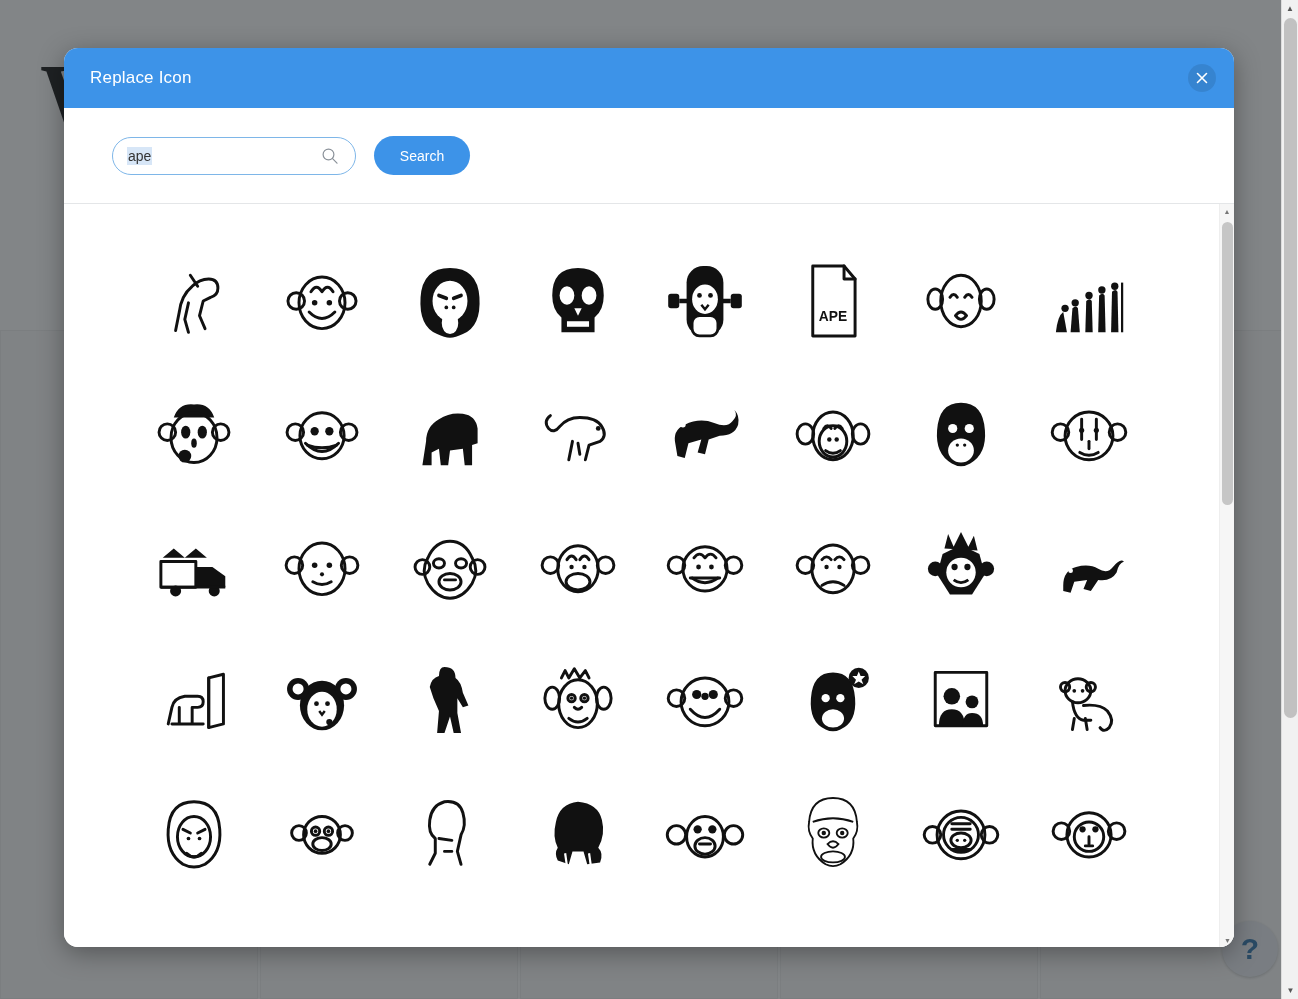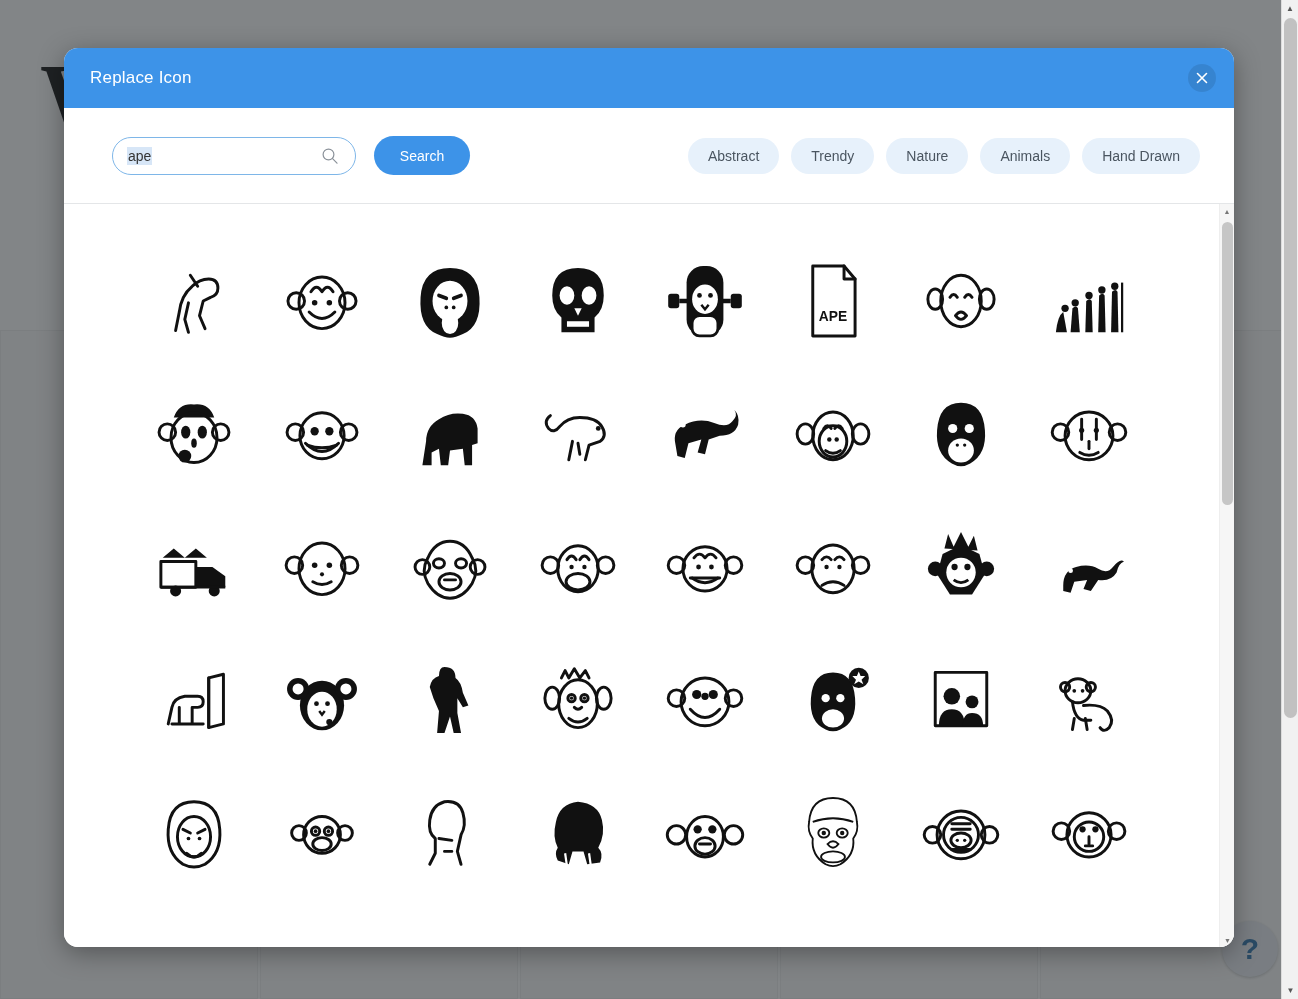--- a/index.html
+++ b/index.html
@@ -211,27 +211,20 @@
         <span class="search-mag">
           <svg width="18" height="18" viewBox="0 0 18 18">
             <circle cx="7.5" cy="7.5" r="5.4" fill="none" stroke="#8a9199" stroke-width="1.2"></circle>
             <path d="M11.6 11.6 L16 16.2" stroke="#8a9199" stroke-width="1.2" stroke-linecap="round"></path>
           </svg>
         </span>
       </div>
 
       <button class="search-btn">Search</button>
 
-      <div class="pill-group">
-        <div class="pill">Abstract</div>
-        <div class="pill">Trendy</div>
-        <div class="pill">Nature</div>
-        <div class="pill">Animals</div>
-        <div class="pill">Hand Drawn</div>
-      </div>
     </div>
 
     <div class="results-wrap">
       <div class="results-scroll">
         <div class="icon-grid" id="icon-grid">
             <div class="icon-cell">
               <svg width="92" height="92" viewBox="0 0 100 100">
                 <path d="M30 82 L34 62 Q36 44 48 34 Q56 26 66 26 Q76 26 76 36 Q76 44 68 46 L60 50 L56 66 L62 80 M44 52 L40 70 L44 84 M54 34 L46 22" fill="none" stroke="#111111" stroke-width="3.2" stroke-linejoin="round" stroke-linecap="round"></path>
               </svg>
             </div>

